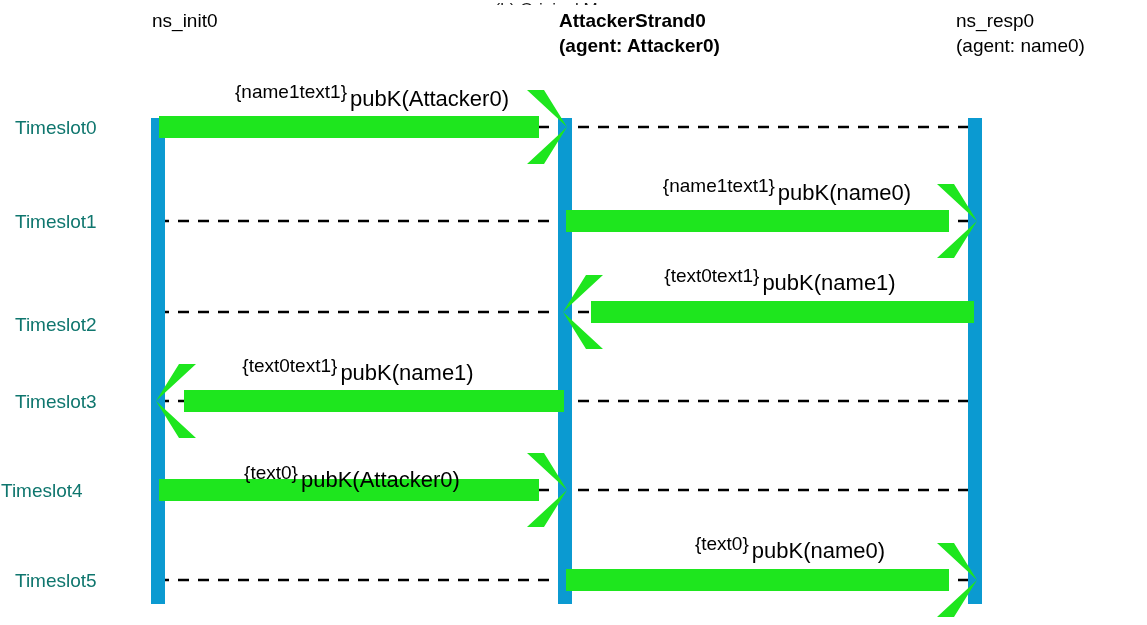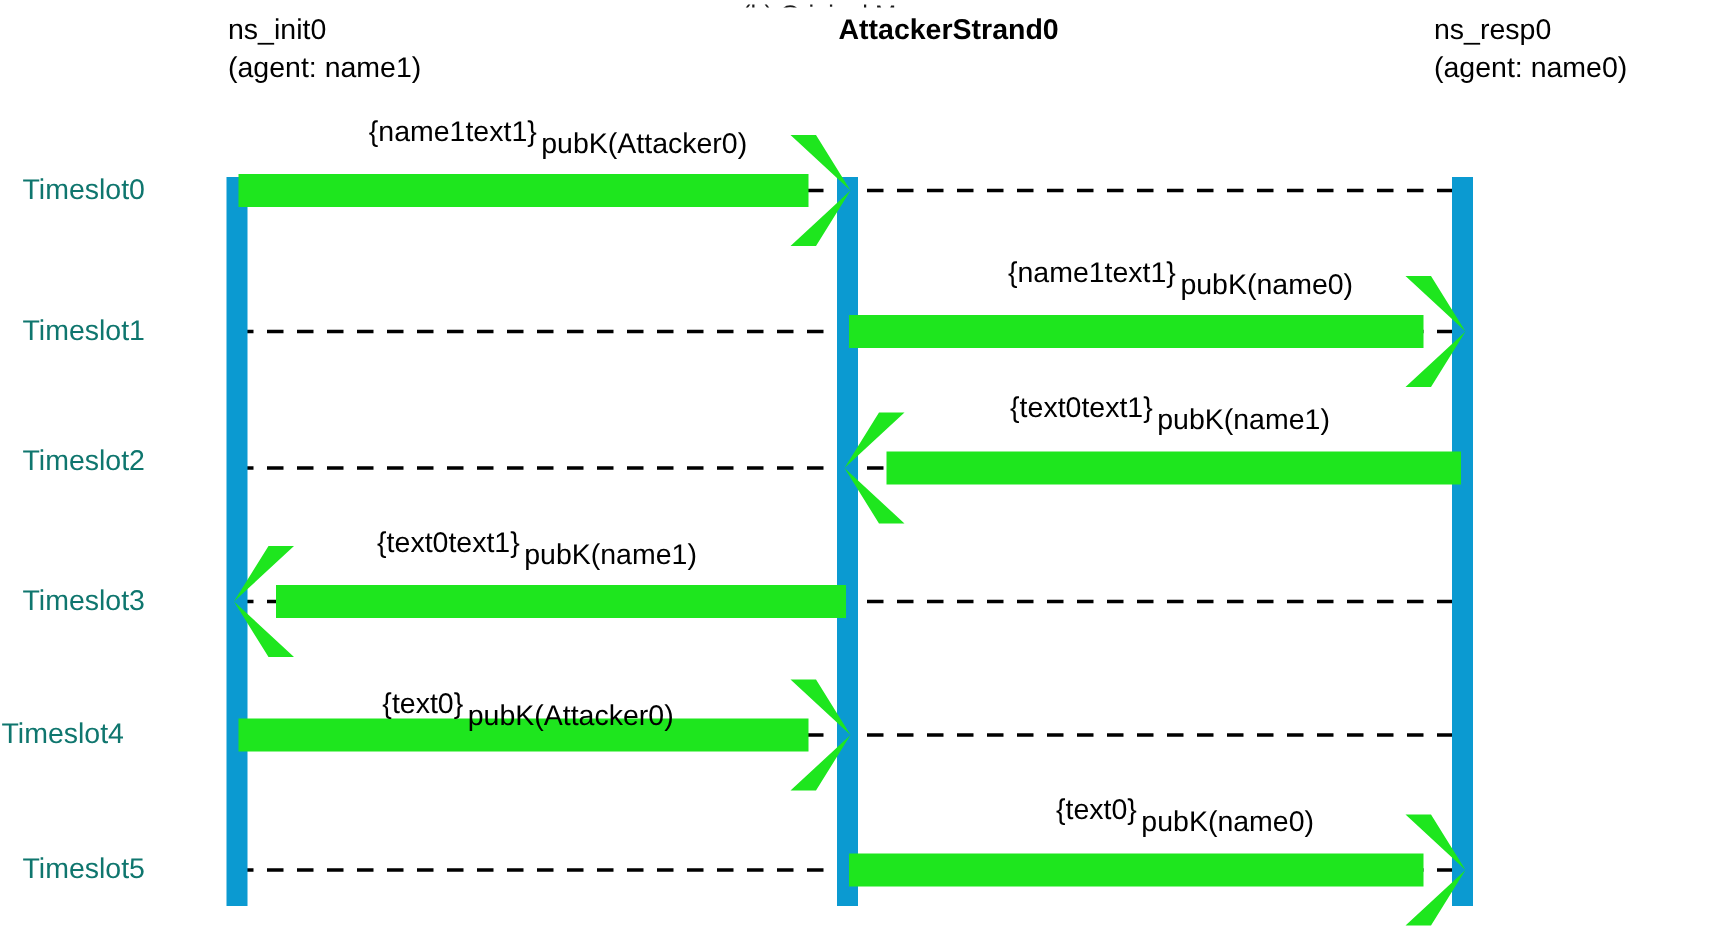--- a/index.html
+++ b/index.html
@@ -60,21 +60,21 @@
     white-space: nowrap;
     color: #000000;
     transform: translate(-50%, 0);
   }
   .msg-label .payload {
     font-size: 19px;
     position: relative;
     top: -6px;
   }
   .msg-label .keypart {
-    font-size: 19px;
+    font-size: 22px;
     position: relative;
     top: 2px;
     margin-left: 3px;
   }
   .topclip {
     position: absolute;
     left: 0;
     top: 0;
     width: 1147px;
     height: 5px;
@@ -130,32 +130,32 @@
         <g>
           <rect x="566" y="569" width="383" height="22" fill="#1ee61e"></rect>
           <polygon points="977,580 937,543 954,543 977,580 954,617 937,617" fill="#1ee61e"></polygon>
         </g>
       </g>
   </svg>
 
   <div class="layer-text" id="text-layer">
       <div class="lifeline-head" style="left: 152px; top: 8px;">
         <span class="head-name">ns_init0</span>
-        <span class="head-agent">(agent: name1)</span>
       </div>
       <div class="lifeline-head" style="left: 559px; top: 8px; font-weight: bold;">
         <span class="head-name">AttackerStrand0</span>
+        <span class="head-agent">(agent: Attacker0)</span>
       </div>
       <div class="lifeline-head" style="left: 956px; top: 8px;">
         <span class="head-name">ns_resp0</span>
         <span class="head-agent">(agent: name0)</span>
       </div>
       <div class="timeslot-label" style="left: 15px; top: 127px;">Timeslot0</div>
       <div class="timeslot-label" style="left: 15px; top: 221px;">Timeslot1</div>
-      <div class="timeslot-label" style="left: 15px; top: 308px;">Timeslot2</div>
+      <div class="timeslot-label" style="left: 15px; top: 324px;">Timeslot2</div>
       <div class="timeslot-label" style="left: 15px; top: 401px;">Timeslot3</div>
       <div class="timeslot-label" style="left: 1px; top: 490px;">Timeslot4</div>
       <div class="timeslot-label" style="left: 15px; top: 580px;">Timeslot5</div>
       <div class="msg-label" style="left: 372px; top: 84px;"><span class="payload">{name1text1}</span><span class="keypart">pubK(Attacker0)</span></div>
       <div class="msg-label" style="left: 787px; top: 178px;"><span class="payload">{name1text1}</span><span class="keypart">pubK(name0)</span></div>
       <div class="msg-label" style="left: 780px; top: 268px;"><span class="payload">{text0text1}</span><span class="keypart">pubK(name1)</span></div>
       <div class="msg-label" style="left: 358px; top: 358px;"><span class="payload">{text0text1}</span><span class="keypart">pubK(name1)</span></div>
       <div class="msg-label" style="left: 352px; top: 447px; margin-top: 18px;"><span class="payload">{text0}</span><span class="keypart">pubK(Attacker0)</span></div>
       <div class="msg-label" style="left: 790px; top: 536px;"><span class="payload">{text0}</span><span class="keypart">pubK(name0)</span></div>
     </div>

